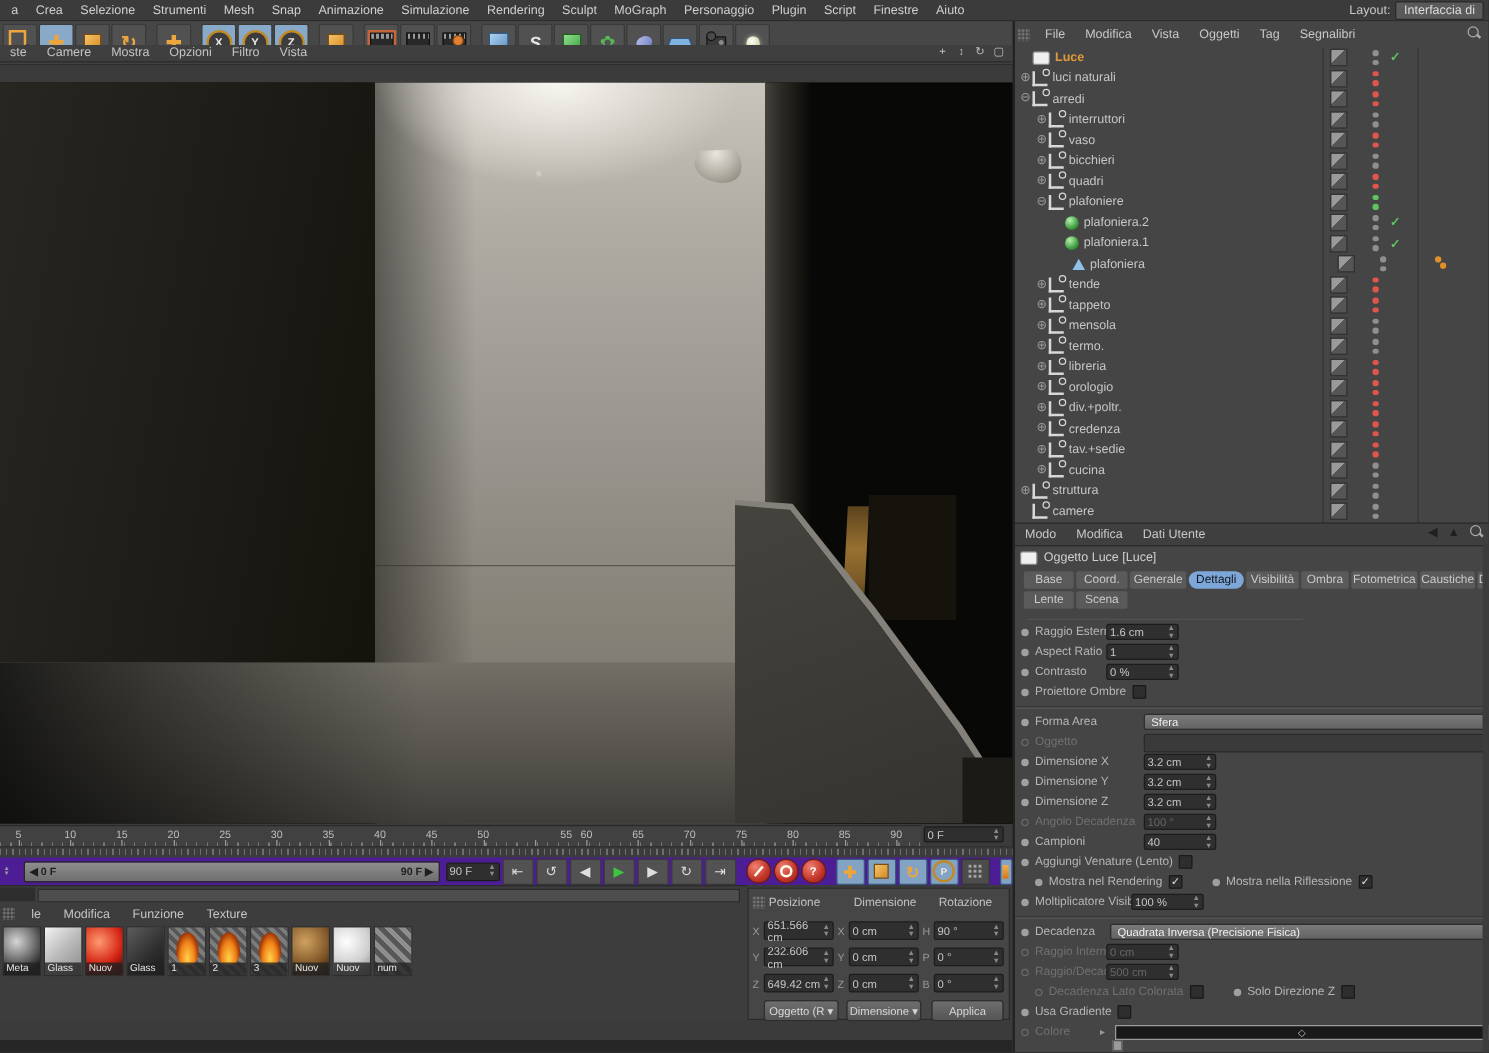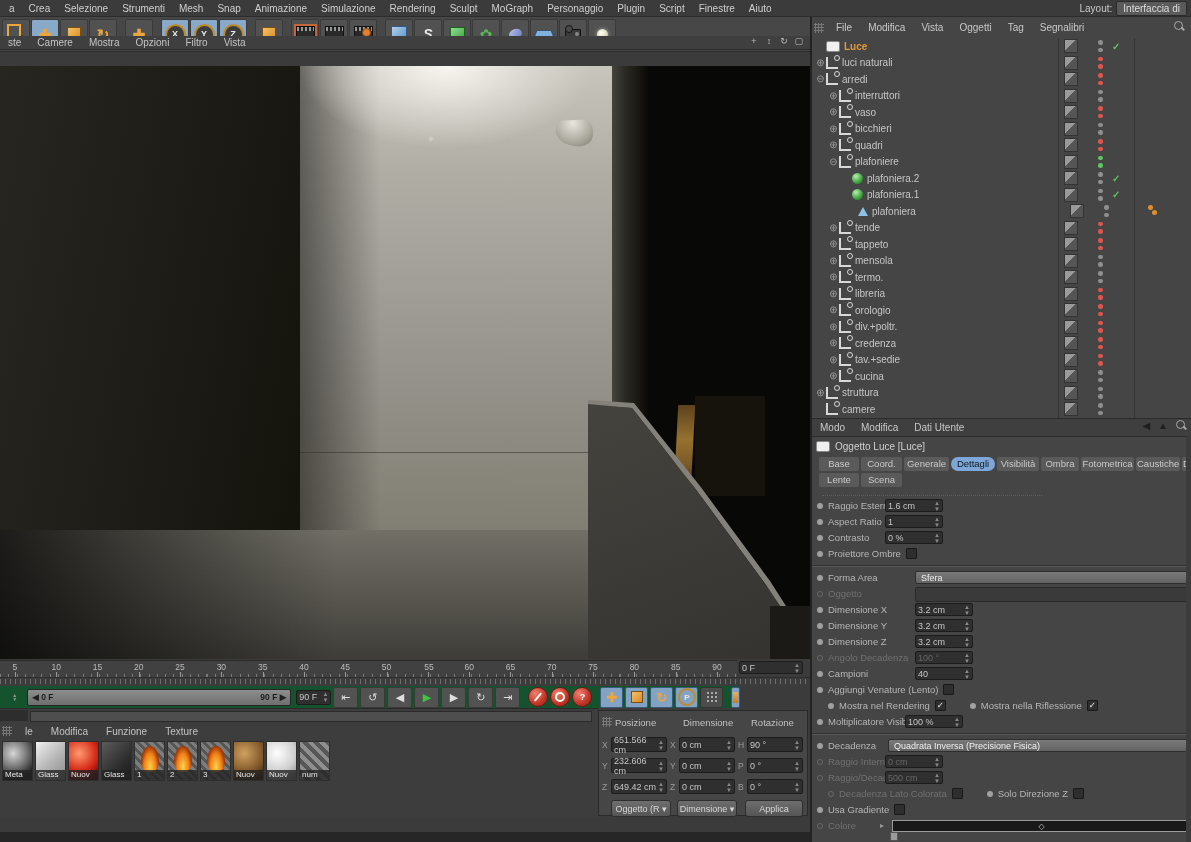--- a/index.html
+++ b/index.html
@@ -58,21 +58,21 @@
   #ruler{left:0;top:660px;width:737px;height:16px;background:#414141;border-top:1px solid #2a2a2a;overflow:hidden;}
   .tick-num{position:absolute;top:1px;font-size:8.5px;color:#bdbdbd;transform:translateX(-50%);}
   .tick-mark{position:absolute;bottom:0;width:1px;height:5px;background:#9a9a9a;}
   #ruler-minor{position:absolute;left:0;bottom:0;width:100%;height:3px;
       background:repeating-linear-gradient(90deg,#7a7a7a 0 1px,transparent 1px 8.26px);}
   #frame-field{left:739px;top:661px;width:64px;height:13px;}
   #subruler{left:0;top:677px;width:810px;height:8px;background:#3c3c3c;border-top:1px solid #2e2e2e;
       }
   #subruler::before{content:"";position:absolute;inset:1px 0 2px 0;
       background:repeating-linear-gradient(90deg,#6e6e6e 0 1px,transparent 1px 5px);}
-  #transport{left:0;top:686px;width:740px;height:22px;background:#14532d;display:flex;align-items:center;box-sizing:border-box;padding-left:12px;}
+  #transport{left:0;top:686px;width:810px;height:22px;background:#4c1d95;display:flex;align-items:center;box-sizing:border-box;padding-left:2px;}
   #range-slider{width:384px;height:15px;margin-left:10px;background:linear-gradient(#8e8e8e,#6e6e6e);
       border:1px solid #262626;border-radius:2px;display:flex;align-items:center;justify-content:space-between;
       padding:0 4px;color:#1e1e1e;font-size:8.5px;font-weight:bold;}
   .mini-spin{width:8px;height:15px;display:flex;flex-direction:column;align-items:center;justify-content:center;color:#9a9a9a;font-size:5px;line-height:4px;}
   .field{background:#2f2f2f;border:1px solid #1c1c1c;border-radius:2px;color:#c6c6c6;font-size:9px;
       display:flex;align-items:center;padding:0 2px;box-sizing:border-box;}
   .field .spin{margin-left:auto;color:#8a8a8a;font-size:6px;}
   #end-field{width:50px;height:15px;margin-left:5px;}
   .tr-btn{width:23px;height:19px;margin-left:2px;background:#525252;border:1px solid #3a3a3a;border-radius:2px;
       display:flex;align-items:center;justify-content:center;color:#dedede;font-size:11px;flex:none;}
@@ -342,21 +342,21 @@
       <div class="tick-num" style="left: 221.368px;">30</div>
       <div class="tick-mark" style="left: 221.368px;"></div>
       <div class="tick-num" style="left: 262.668px;">35</div>
       <div class="tick-mark" style="left: 262.668px;"></div>
       <div class="tick-num" style="left: 303.968px;">40</div>
       <div class="tick-mark" style="left: 303.968px;"></div>
       <div class="tick-num" style="left: 345.268px;">45</div>
       <div class="tick-mark" style="left: 345.268px;"></div>
       <div class="tick-num" style="left: 386.568px;">50</div>
       <div class="tick-mark" style="left: 386.568px;"></div>
-      <div class="tick-num" style="left: 429px;">55</div>
+      <div class="tick-num" style="left: 453px;">55</div>
       <div class="tick-mark" style="left: 427.868px;"></div>
       <div class="tick-num" style="left: 469.168px;">60</div>
       <div class="tick-mark" style="left: 469.168px;"></div>
       <div class="tick-num" style="left: 510.468px;">65</div>
       <div class="tick-mark" style="left: 510.468px;"></div>
       <div class="tick-num" style="left: 551.768px;">70</div>
       <div class="tick-mark" style="left: 551.768px;"></div>
       <div class="tick-num" style="left: 593.068px;">75</div>
       <div class="tick-mark" style="left: 593.068px;"></div>
       <div class="tick-num" style="left: 634.368px;">80</div>

